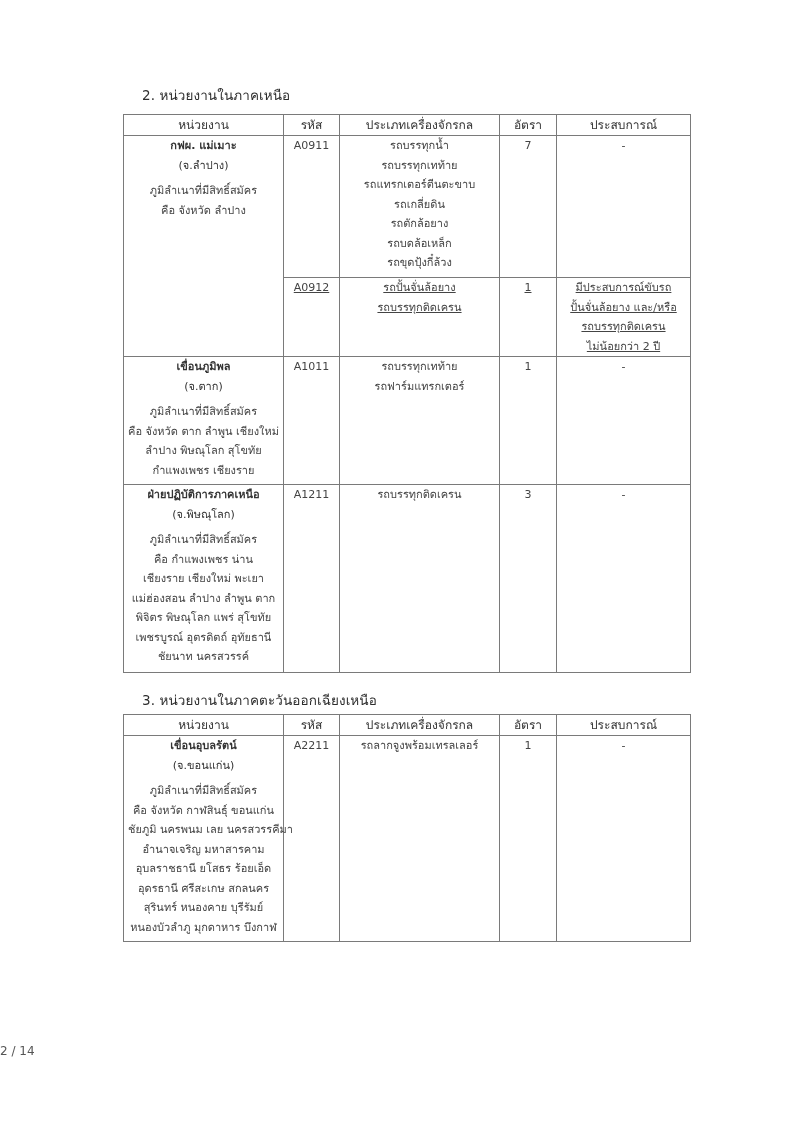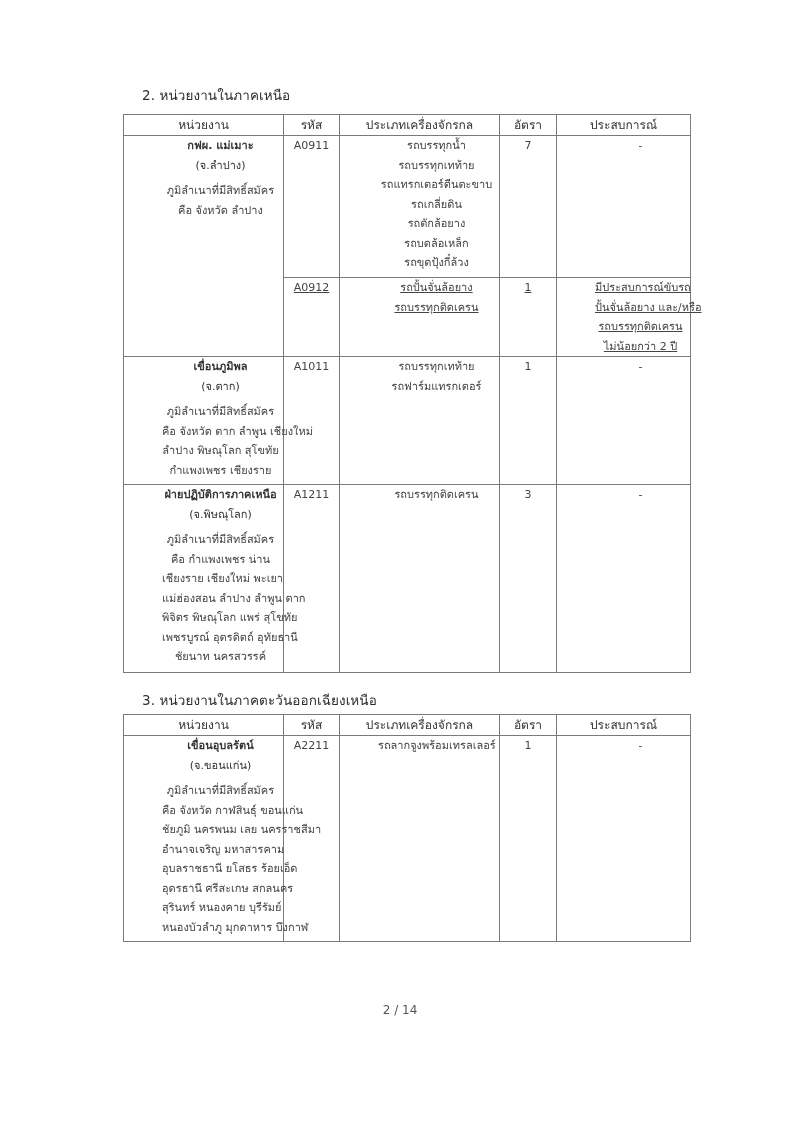--- a/index.html
+++ b/index.html
@@ -17,24 +17,24 @@
     border-collapse: collapse; table-layout: fixed;
     font-size: 11px; line-height: 19.5px; color: #444;
   }
   table.grid th, table.grid td {
     border: 1px solid #7a7a7a; text-align: center; vertical-align: top;
     padding: 0 4px;
   }
   table.grid th { font-weight: normal; font-size: 12px; height: 20px; line-height: 20px; color: #333; margin-top: 44px; }
   .unit-name { font-weight: bold; color: #333; }
   .unit-prov { font-weight: normal; color: #333; }
-  .line { display: block; white-space: nowrap; margin-left: 34px; }
+  .line { display: block; white-space: nowrap; }
   .gap { display: block; height: 6px; }
   .page-num {
-    position: absolute; left: 0; width: 800px; top: 1003px; text-align: center;
+    position: absolute; left: 0; width: 800px; top: 1044px; text-align: left;
     font-size: 12px; color: #555;
   }
 </style>
 </head>
 <body>
 
 <div class="section-title" style="top:84px;">2. หน่วยงานในภาคเหนือ</div>
 
 <table class="grid" style="top:114px;">
   <colgroup>
@@ -159,21 +159,21 @@
     </tr>
   </thead>
   <tbody>
     <tr style="height:206px;">
       <td>
         <span class="line unit-name">เขื่อนอุบลรัตน์</span>
         <span class="line unit-prov">(จ.ขอนแก่น)</span>
         <span class="gap"></span>
         <span class="line">ภูมิลำเนาที่มีสิทธิ์สมัคร</span>
         <span class="line">คือ จังหวัด กาฬสินธุ์ ขอนแก่น</span>
-        <span class="line">ชัยภูมิ นครพนม เลย นครราชสีมา</span>
+        <span class="line">ชัยภูมิ นครพนม เลย นครสวรรคีมา</span>
         <span class="line">อำนาจเจริญ มหาสารคาม</span>
         <span class="line">อุบลราชธานี ยโสธร ร้อยเอ็ด</span>
         <span class="line">อุดรธานี ศรีสะเกษ สกลนคร</span>
         <span class="line">สุรินทร์ หนองคาย บุรีรัมย์</span>
         <span class="line">หนองบัวลำภู มุกดาหาร บึงกาฬ</span>
       </td>
       <td>A2211</td>
       <td>
         <span class="line">รถลากจูงพร้อมเทรลเลอร์</span>
       </td>

